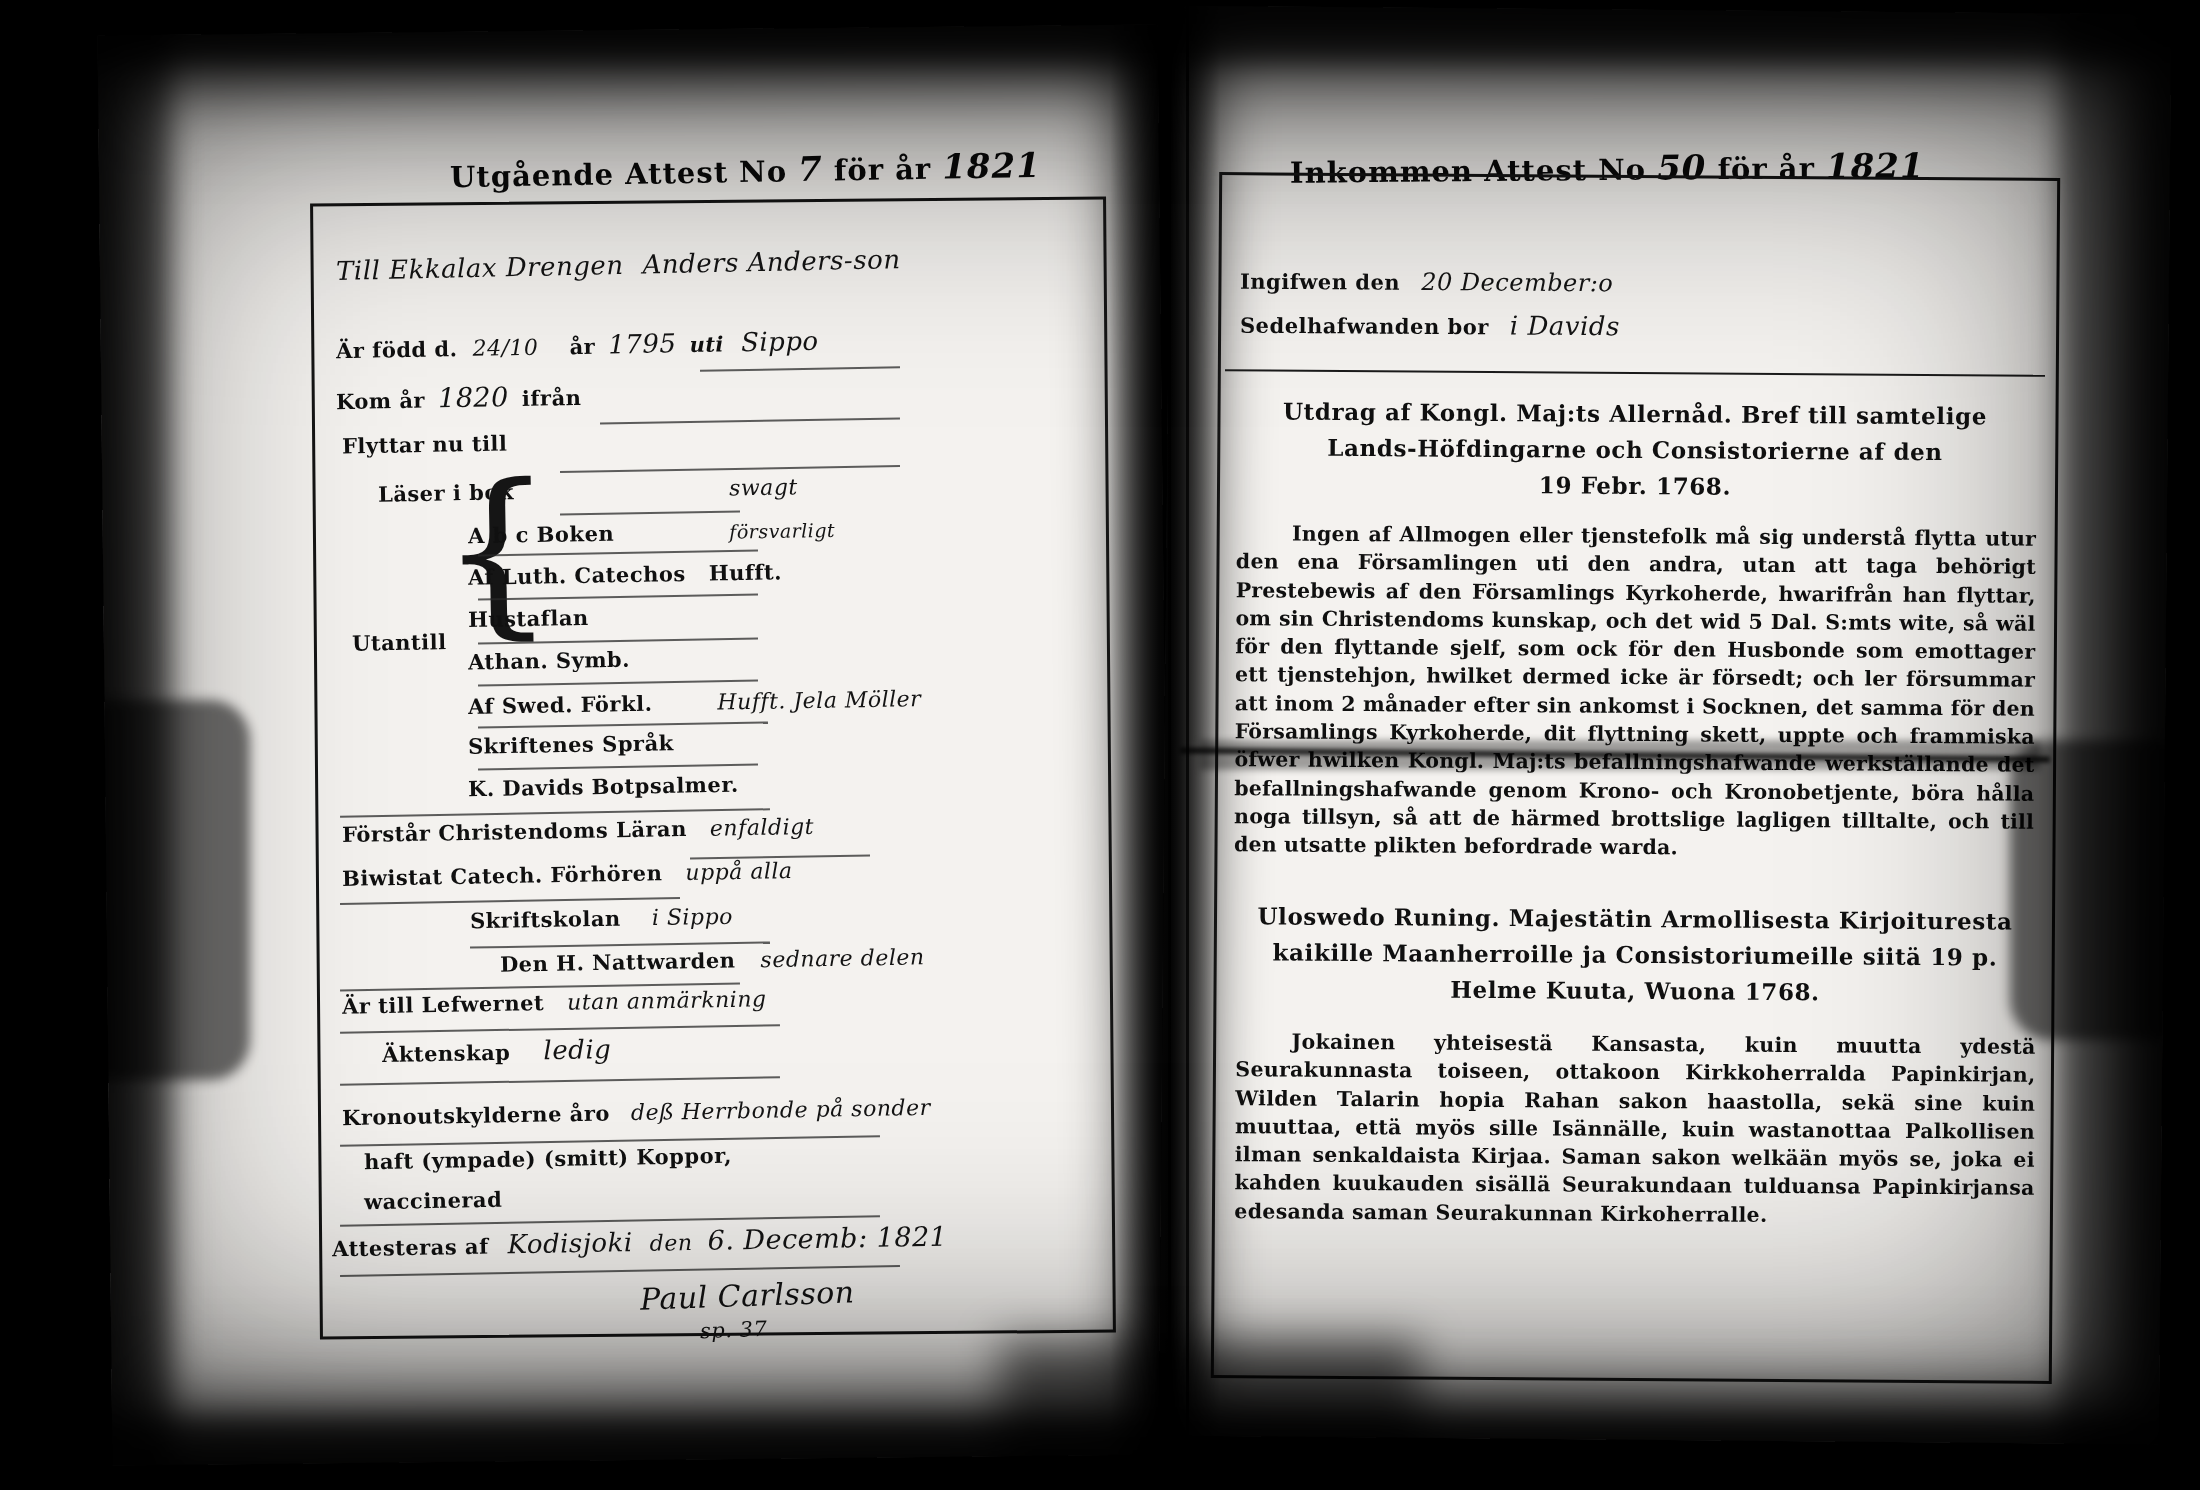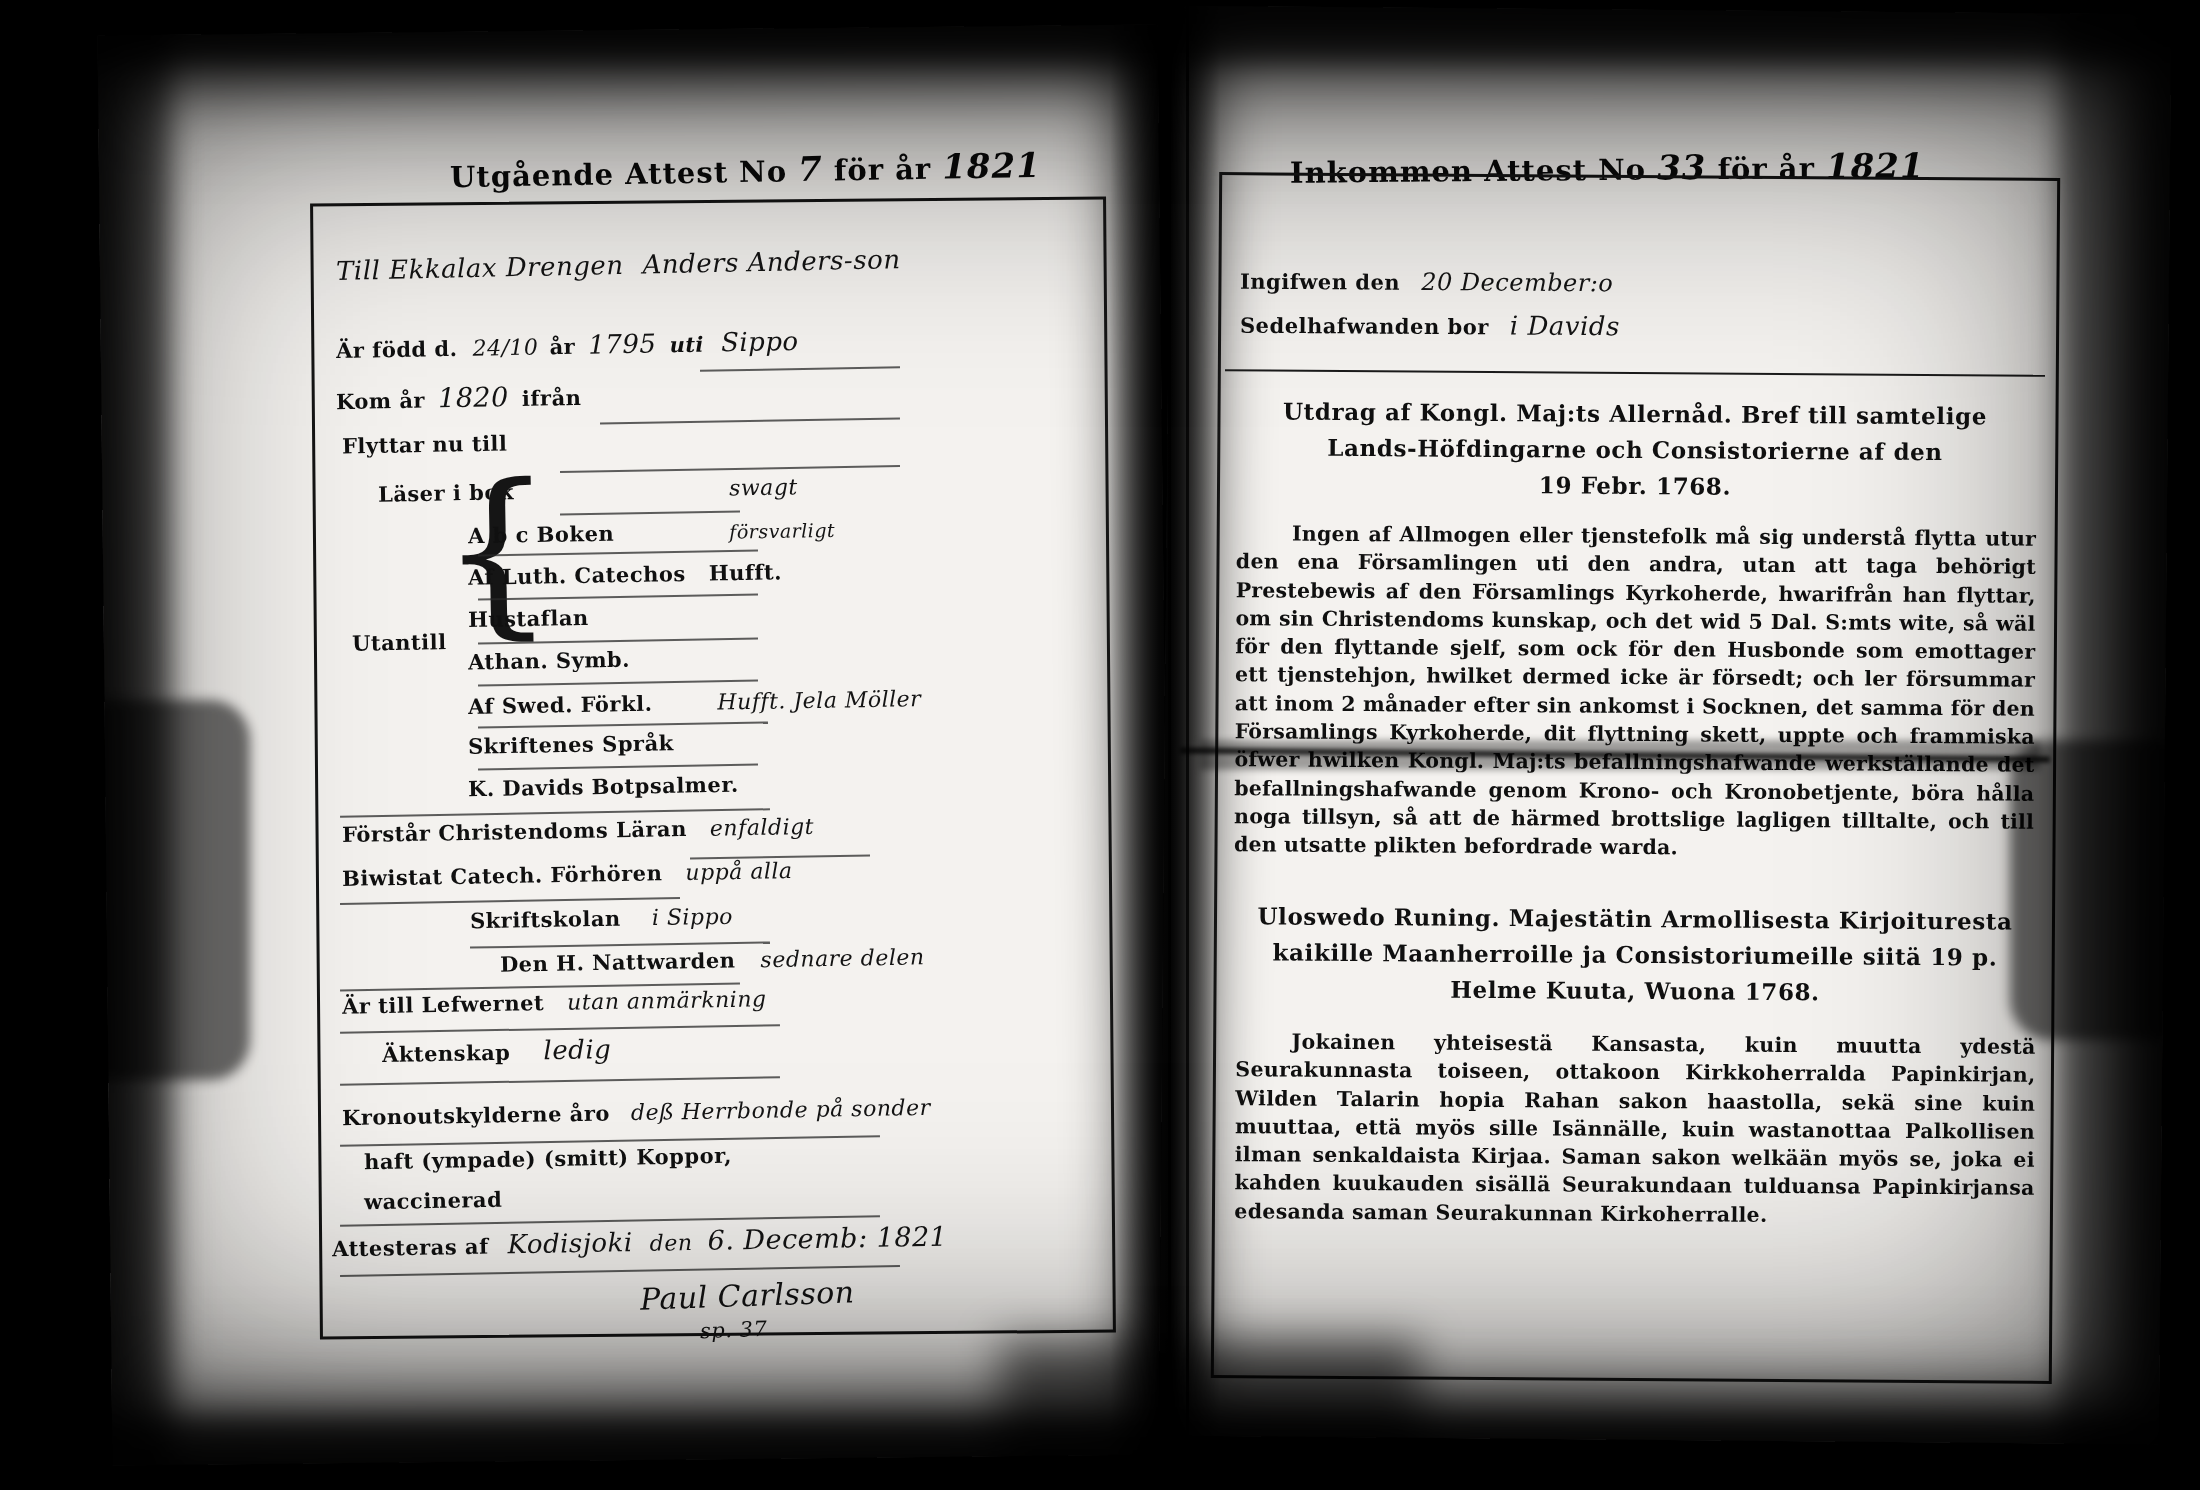--- a/index.html
+++ b/index.html
@@ -217,21 +217,21 @@
     <div class="frame frame-left"></div>
 
     <div class="row" style="left:336px; top:250px; transform:rotate(-1.2deg);">
       <span class="val" style="font-size:26px;">Till Ekkalax Drengen</span>
       <span class="val" style="font-size:26px; margin-left:14px;">Anders Anders-son</span>
     </div>
 
     <div class="row" style="left:336px; top:330px; transform:rotate(-1deg);">
       <span class="lbl">Är född d.</span>
       <span class="val" style="margin-left:10px;">24/10</span>
-      <span class="lbl" style="margin-left:6px;">år</span>
+      <span class="lbl" style="margin-left:26px;">år</span>
       <span class="val" style="margin-left:8px; font-size:26px;">1795</span>
       <span class="lbl" style="margin-left:8px;font-style:italic;">uti</span>
       <span class="val" style="margin-left:12px; font-size:26px;">Sippo</span>
     </div>
     <div class="rule" style="left:700px; top:368px; width:200px; transform:rotate(-1deg);"></div>
 
     <div class="row" style="left:336px; top:382px; transform:rotate(-1deg);">
       <span class="lbl">Kom år</span>
       <span class="val" style="margin-left:8px; font-size:27px;">1820</span>
       <span class="lbl" style="margin-left:8px;">ifrån</span>
@@ -353,21 +353,21 @@
 
     <div class="row" style="left:640px; top:1278px; transform:rotate(-2deg);">
       <span class="val" style="font-size:30px;">Paul Carlsson</span>
     </div>
     <div class="row" style="left:700px; top:1318px; transform:rotate(-2deg);">
       <span class="val" style="font-size:21px;">sp. 37</span>
     </div>
 
     <div class="hdr hdr-right">
       <span>Inkommen Attest No</span>
-      <span class="num">33</span>
+      <span class="num">50</span>
       <span>för år</span>
       <span class="num">1821</span>
     </div>
 
     <div class="frame frame-right"></div>
 
     <div class="row" style="left:1240px; top:268px; transform:rotate(0.4deg);">
       <span class="lbl">Ingifwen den</span>
       <span class="val" style="margin-left:16px; font-size:24px;">20 December:o</span>
     </div>

